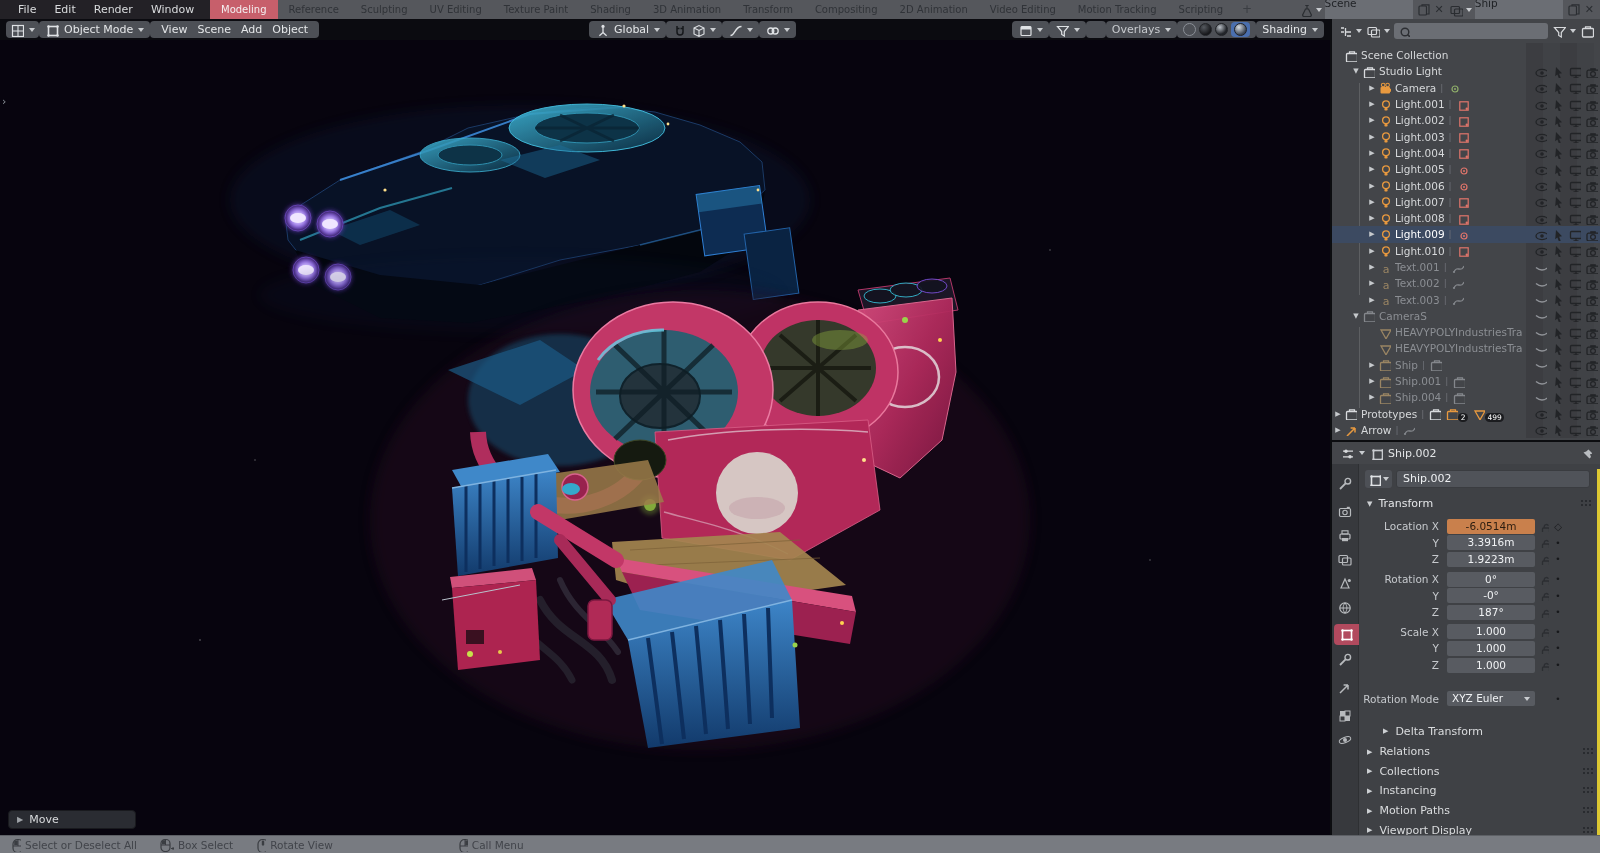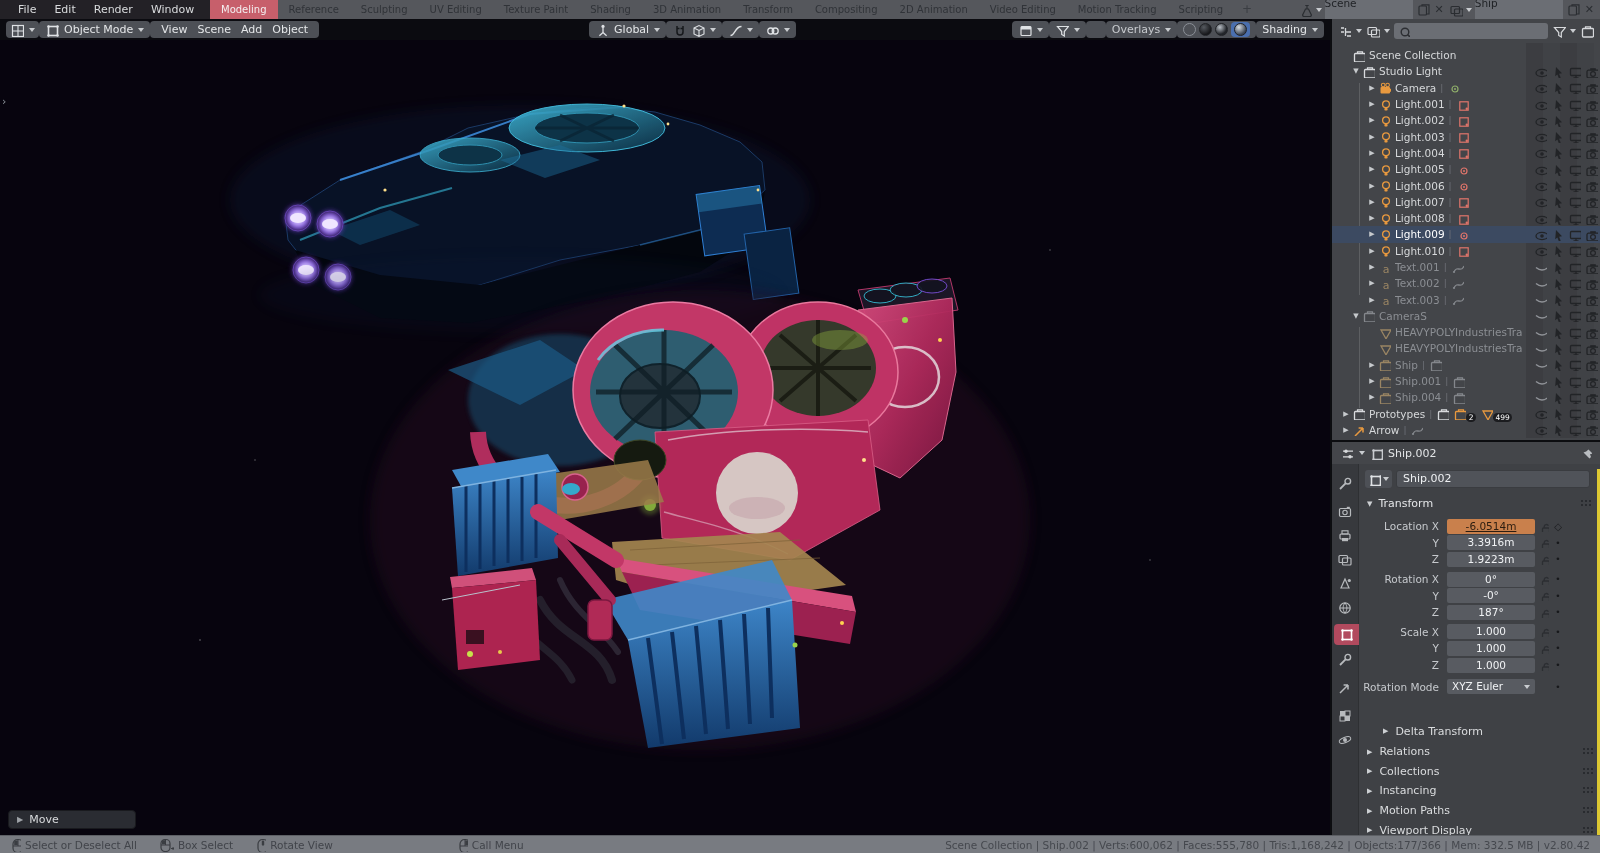--- a/index.html
+++ b/index.html
@@ -43,21 +43,21 @@
   #rightcol { position:absolute; left:1330px; top:19px; width:270px; height:816px; background:#434549; border-left:2px solid #0c0d10; }
 
   
   #outliner { position:absolute; left:0; top:0; width:268px; height:421px; }
   #ol-head { display:flex; align-items:center; gap:4px; height:24px; padding:0 6px; }
   #ol-search { flex:1; background:#6b6e74; border-radius:3px; height:16px; display:flex; align-items:center; padding:0 4px; }
   #ol-rows { position:relative; padding-top:4px; }
   .ocols { position:absolute; top:0; bottom:0; width:17px; }
   .ocols.a { background:rgba(0,0,0,.10); }
   .ocols.b { background:rgba(0,0,0,.04); }
-  .orow { position:relative; display:flex; align-items:center; height:16.3px; padding-left:8px; color:#d6d8da; font-size:10.5px; }
+  .orow { position:relative; display:flex; align-items:center; height:16.3px; color:#d6d8da; font-size:10.5px; }
   .orow.sel { background:#3c4a61; }
   .orow.dim { color:#8b8e93; }
   .oexp { width:12px; font-size:7px; color:#c6c9cc; text-align:center; flex:0 0 auto; }
   .oexp.none { visibility:hidden; }
   .oi { width:13px; height:13px; margin-right:4px; flex:0 0 auto; }
   .c-white { color:#d9dbde; } .c-orange { color:#e8993f; } .c-pink { color:#e0756b; }
   .c-dimor { color:#9a8563; } .c-dimgr { color:#84878c; } .c-green { color:#8fae6a; }
   .onm { white-space:nowrap; overflow:hidden; }
   .odiv { color:#6e7177; margin:0 4px; font-size:9px; }
   .ofill { flex:1; }
@@ -77,21 +77,21 @@
   #props-body { position:absolute; left:27px; top:22px; right:0; bottom:0; }
   #obj-name-row { position:absolute; left:6px; top:6px; right:10px; height:18px; display:flex; gap:4px; align-items:center; }
   .iconbtn { background:#4d5056; border-radius:3px; height:18px; display:flex; align-items:center; padding:0 3px; gap:2px; }
   #obj-name-field { flex:1; background:#505359; border:1px solid #3a3c40; border-radius:3px; height:18px; line-height:16px; color:#eef0f2; padding:0 6px; }
   .phead { display:flex; align-items:center; gap:6px; color:#e4e6e8; }
   .ptri { font-size:7px; color:#cdd0d3; }
   .grip { width:12px; height:9px; background-image:radial-gradient(#24262a 1px, transparent 1.1px); background-size:4px 4px; opacity:.8; }
   .trow { display:flex; align-items:center; height:16.6px; }
   .tlabel { width:88px; text-align:right; padding-right:8px; color:#c6c9cd; font-size:10.5px; flex:0 0 auto; }
   .tfield { width:88px; background:#585b61; border-radius:2px; height:15px; line-height:15px; text-align:center; color:#f0f2f4; font-size:10.5px; flex:0 0 auto; }
-  .tfield.orange { background:#c9804c; color:#2b1c10;text-decoration:underline; }
+  .tfield.orange { background:#c9804c; color:#2b1c10; }
   .tlock { width:16px; display:flex; justify-content:center; }
   .tlock svg { width:11px; height:11px; color:#2c2e32; }
   .tdeco { width:14px; text-align:center; color:#17181b; font-size:9px; }
   .tdeco.diamond { font-size:10px; color:#1a1b1e; }
   .panelrow { display:flex; align-items:center; gap:7px; height:19.6px; padding-left:8px; color:#dadcde; }
   .panelrow .grip { margin-left:auto; margin-right:6px; }
   #yellow-strip { position:absolute; right:0px; top:27px; width:3px; height:366px; background:#ddc832; }
 
   
   #statusbar { position:absolute; left:0; top:835px; width:1600px; height:18px; background:#787b81; border-top:1px solid #5d6065; display:flex; align-items:center; padding:0 10px; color:#41444a; font-size:10.5px; }
@@ -1502,21 +1502,21 @@
           <div class="trow">
             <span class="tlabel">Z</span>
             <span class="tfield">1.000</span>
             <span class="tlock">
                 <svg>
                   <use href="#i-lockopen"></use>
                 </svg>
               </span>
             <span class="tdeco">•</span>
           </div>
-          <div class="trow" style="margin-top:5px">
+          <div class="trow" style="margin-top:17px">
             <span class="tlabel">Rotation Mode</span>
             <span class="tfield" style="display:flex;align-items:center;justify-content:space-between;padding:0 5px">
               <span>XYZ Euler</span>
               <span class="chev"></span>
             </span>
             <span class="tlock"></span>
             <span class="tdeco">•</span>
           </div>
         </div>
         <div class="panelrow" style="position:absolute;left:16px;top:258px;right:4px;height:18px">
@@ -1573,16 +1573,15 @@
           <use href="#i-mmb"></use>
         </svg>
       <span>Rotate View</span>
     </span>
     <span class="hint gap-call">
       <svg>
           <use href="#i-rmb"></use>
         </svg>
       <span>Call Menu</span>
     </span>
-    <span id="sb-stats">Scene Collection | Ship.002 | Verts:600,062 | Faces:555,780 | Tris:1,168,242 | Objects:177/366 | Mem: 332.5 MB | v2.80.42</span>
   </div>
 
 </div>
 
 </body></html>

